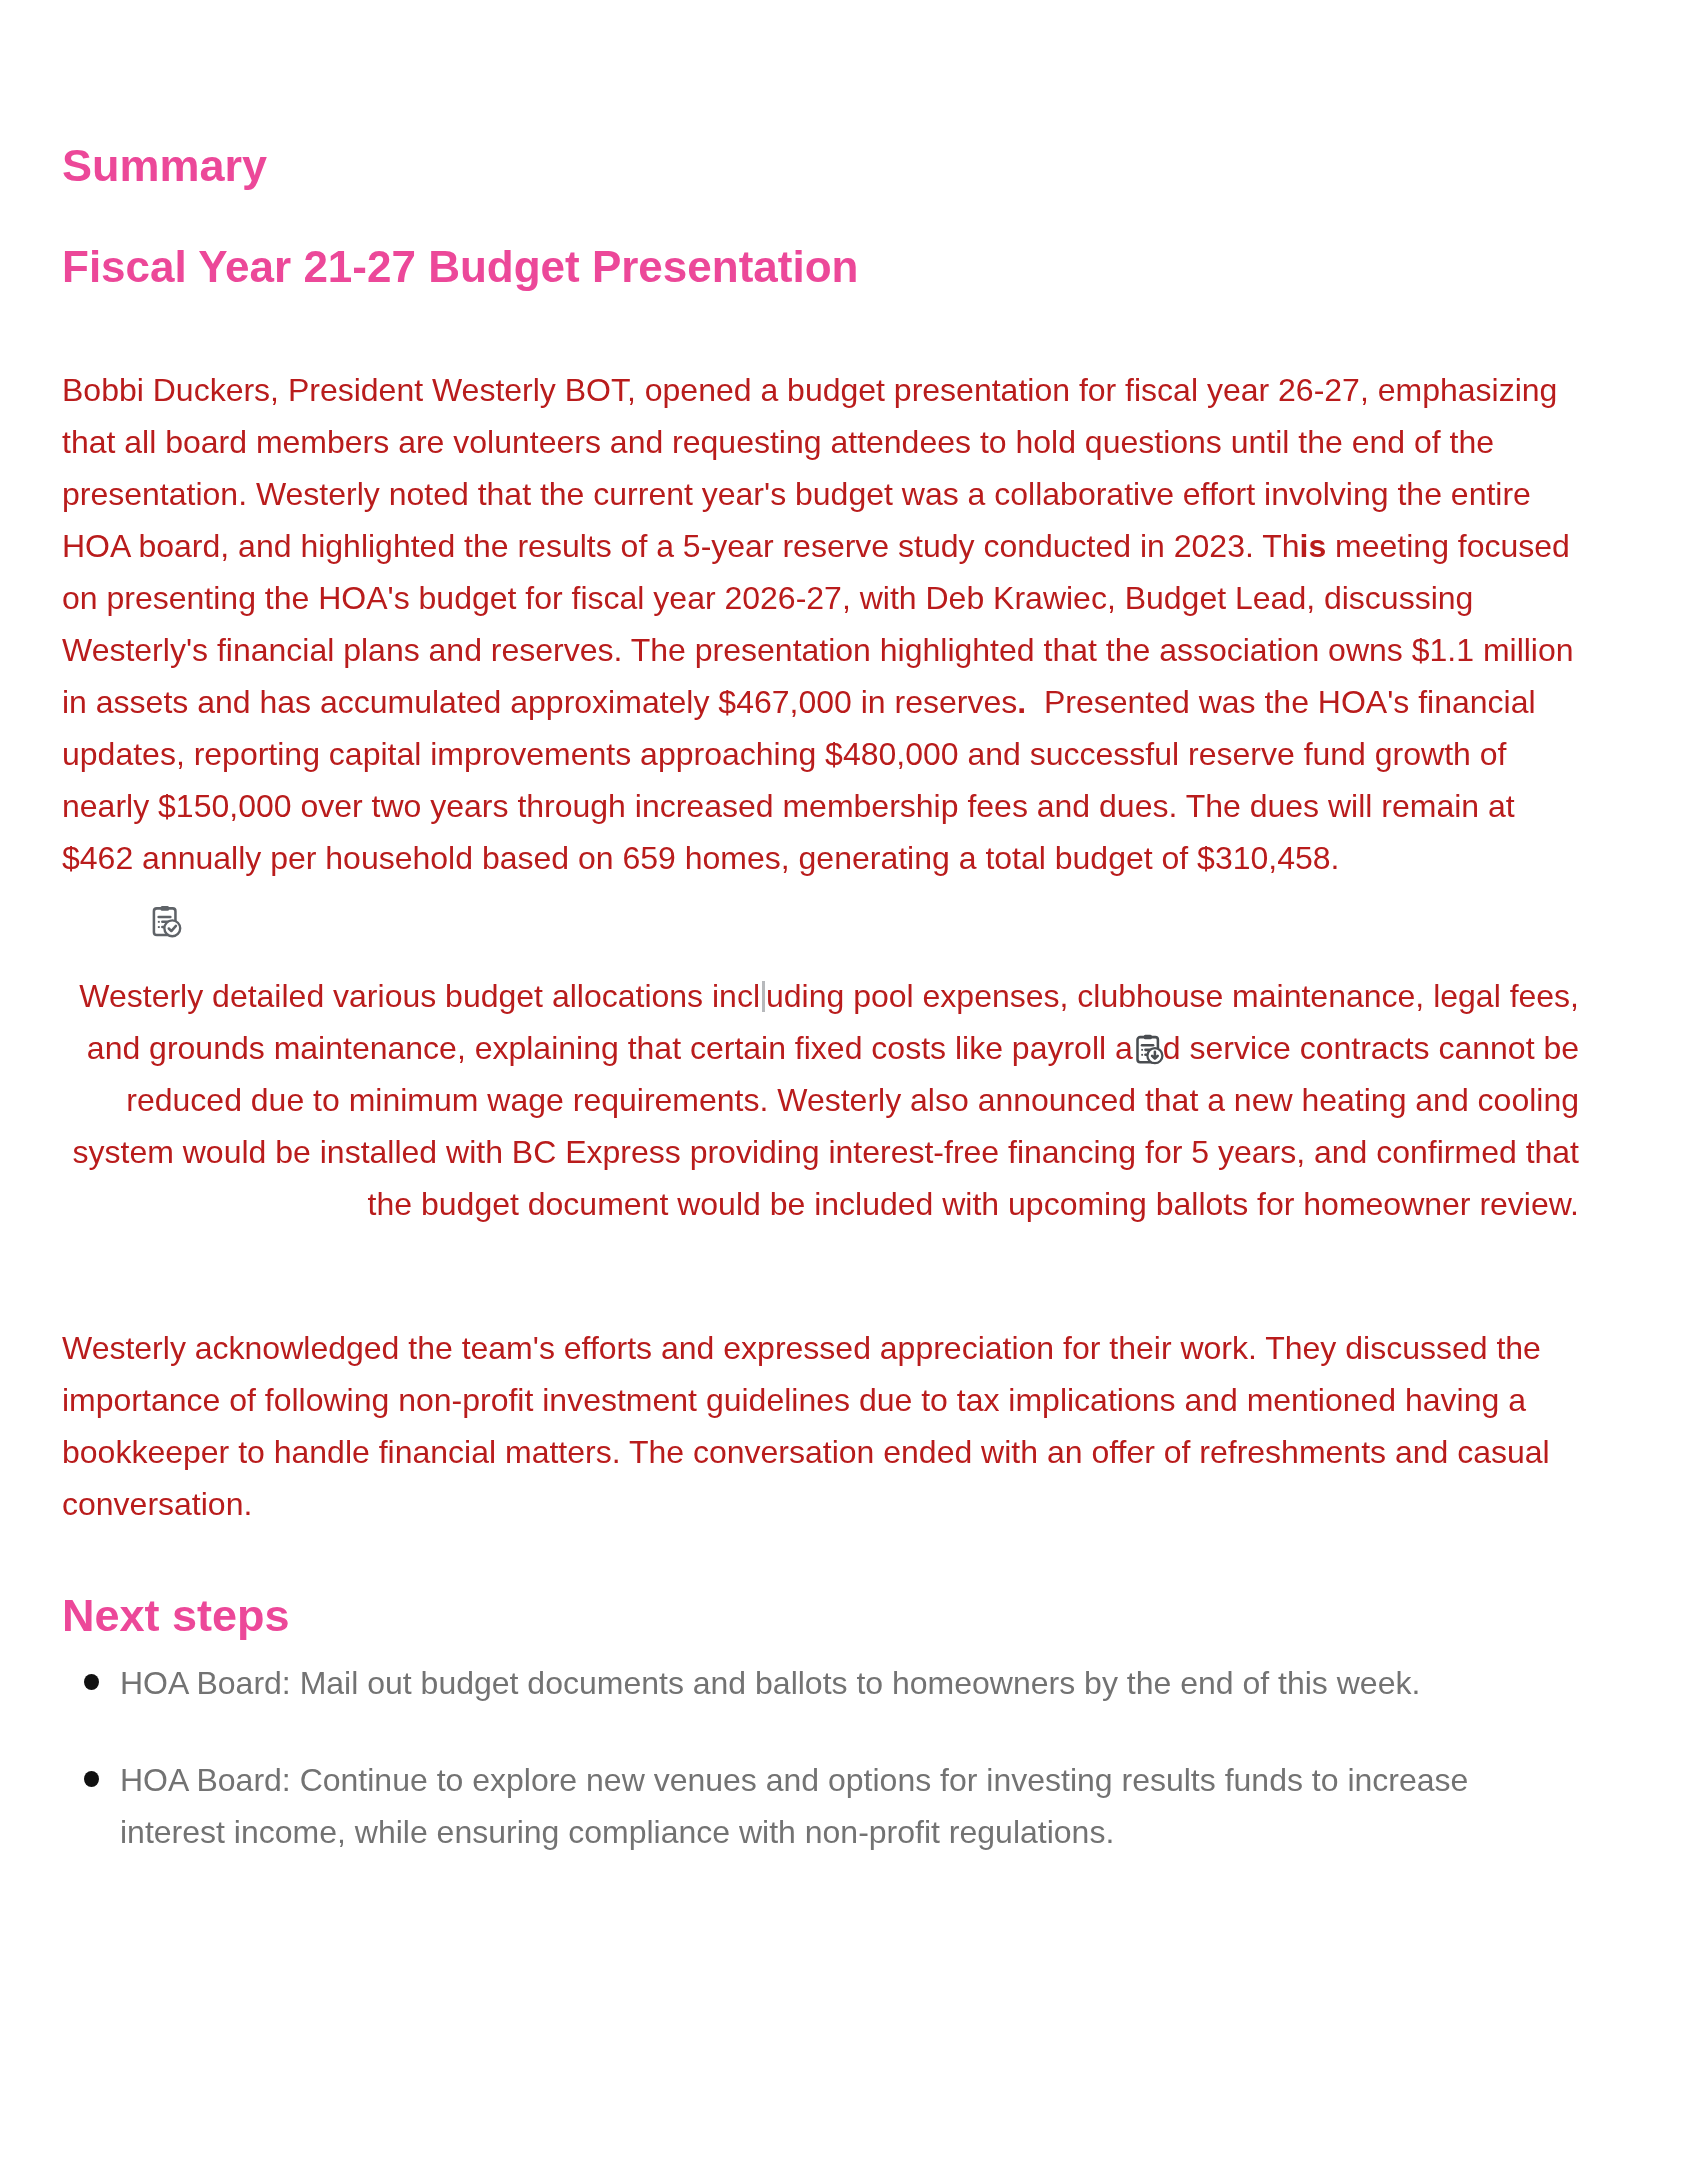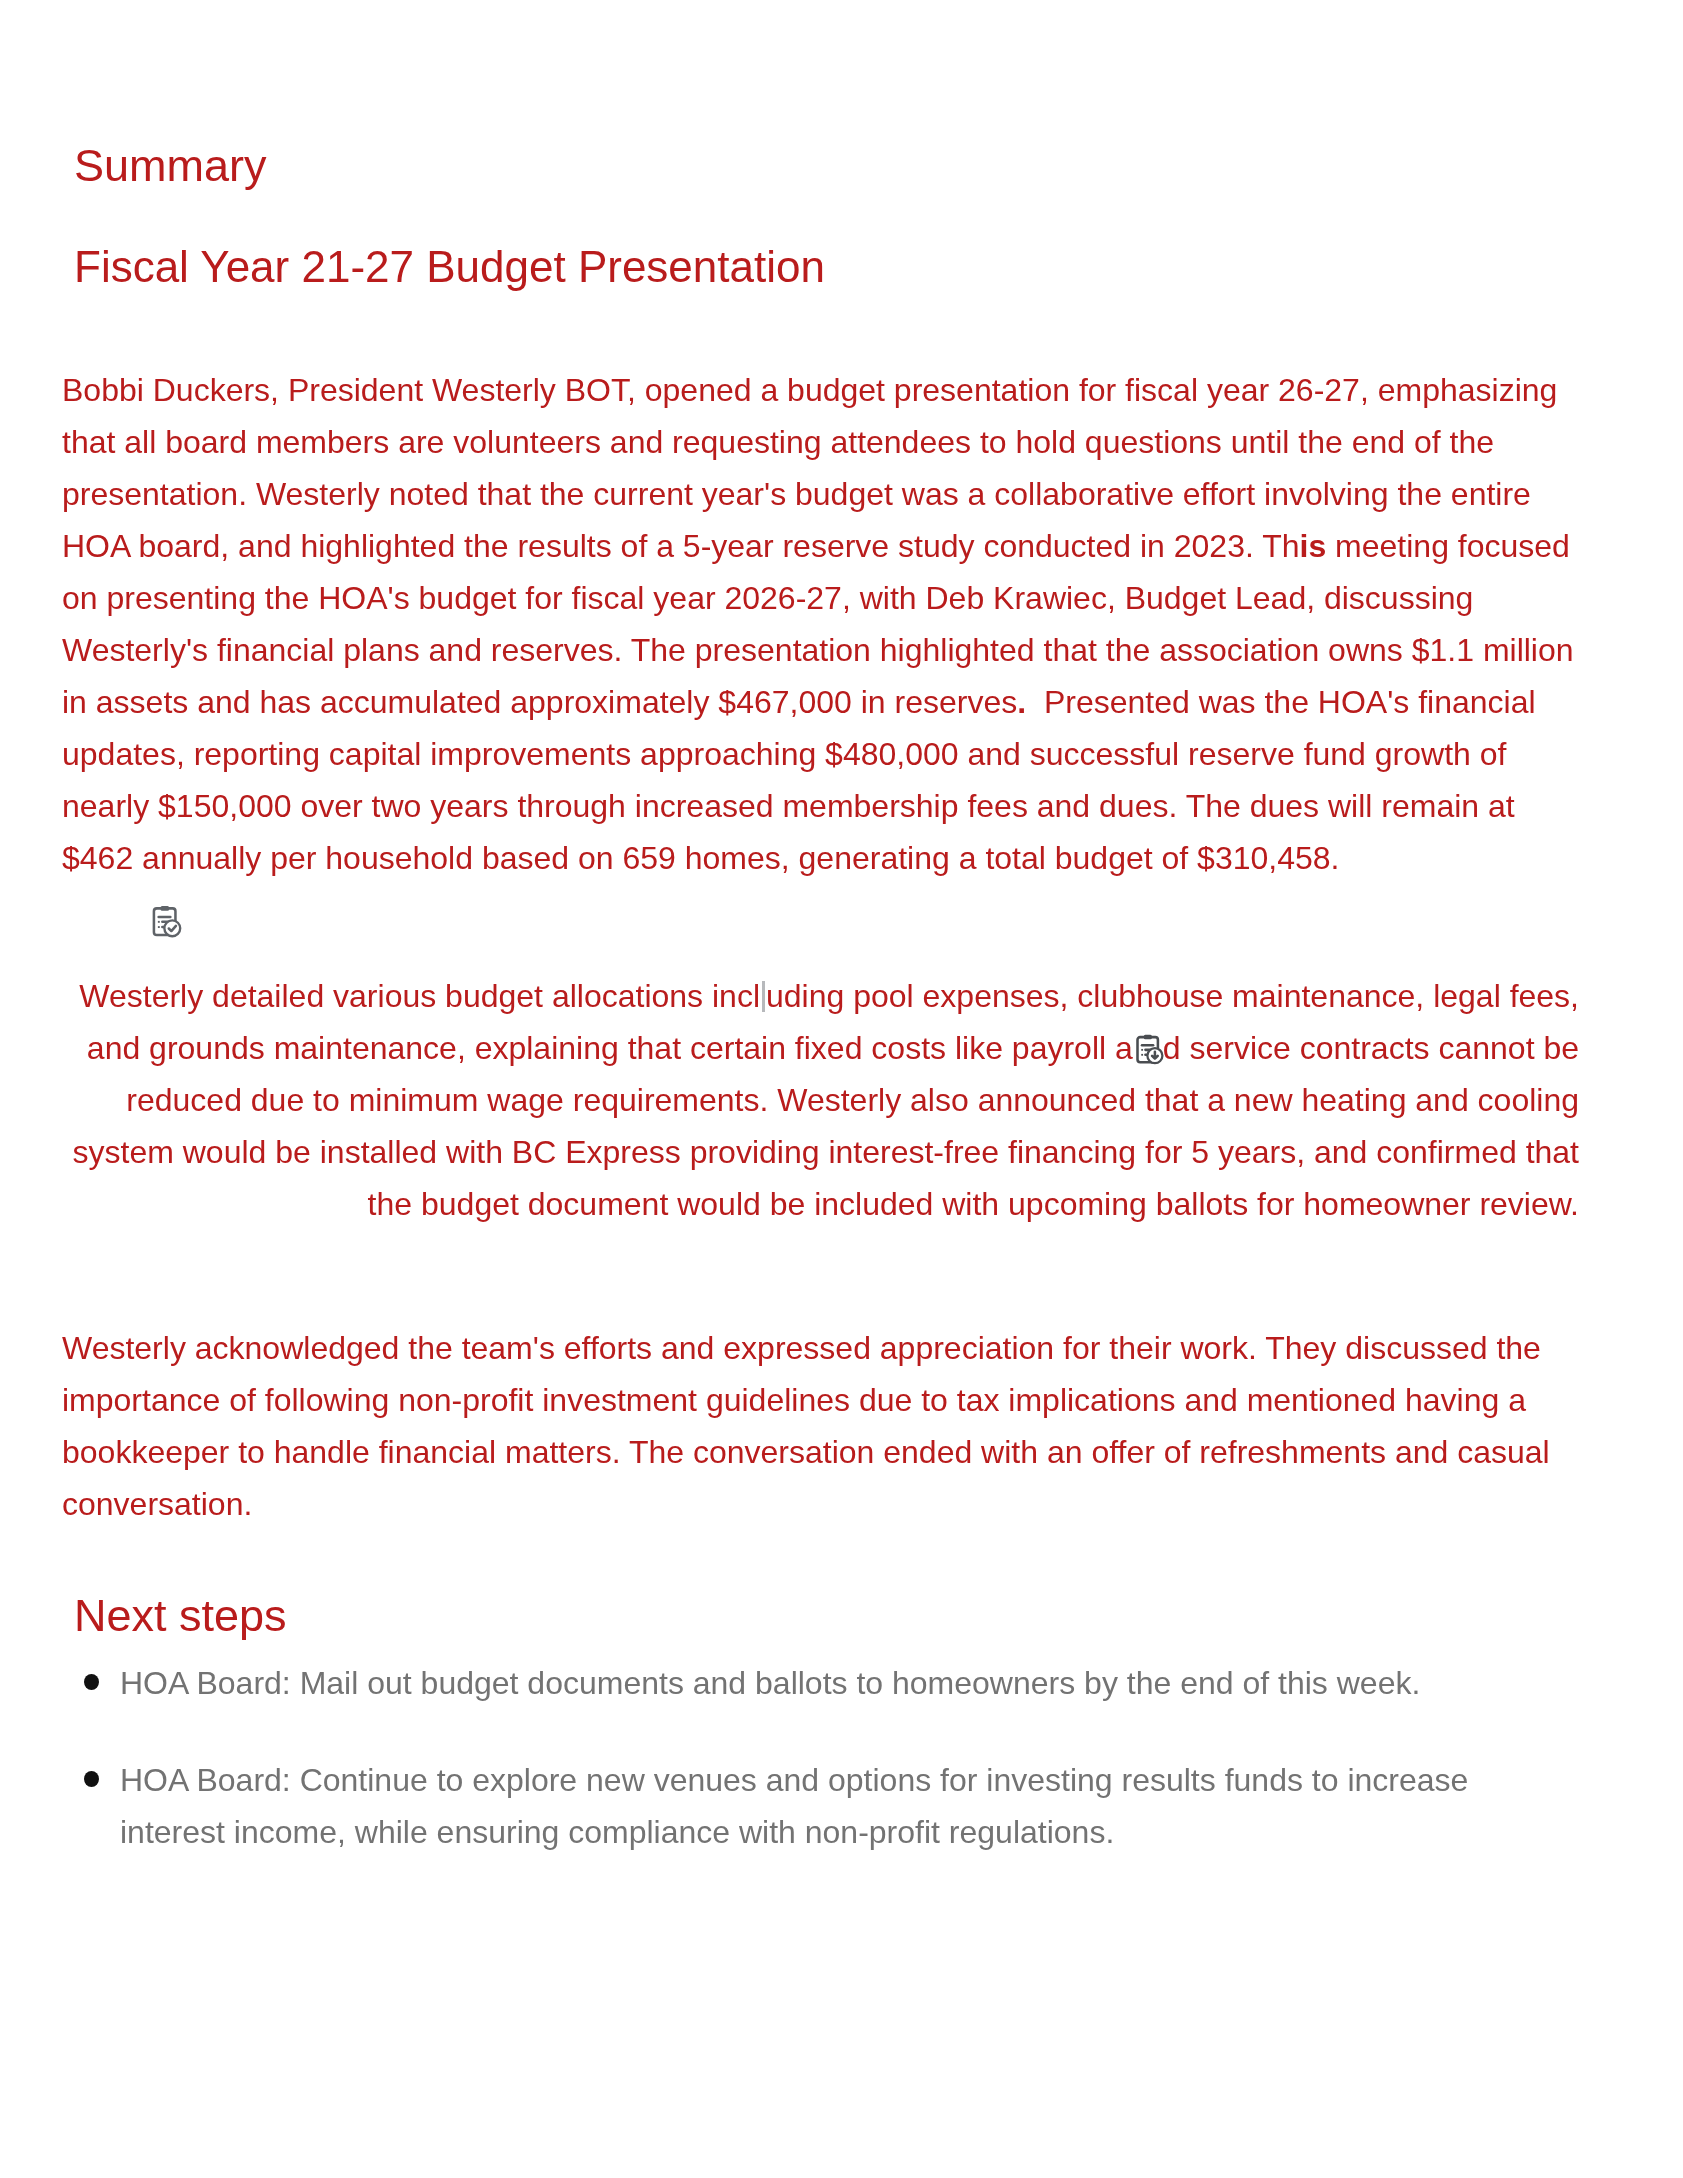--- a/index.html
+++ b/index.html
@@ -20,24 +20,24 @@
   .doc-title {
     font-size: 73px;
     font-weight: 700;
     color: #161616;
     line-height: 1.25;
     margin: 77px 0 0 0;
     letter-spacing: 0.5px;
   }
   .section-heading {
     font-size: 45px;
-    font-weight: 400;
-    color: #b91c1c;
+    font-weight: 700;
+    color: #ec4899;
     line-height: 1.28;
-    margin: 12px;
+    margin: 0;
   }
   .summary-heading { margin-top: 137px; }
   .fiscal-subheading { margin-top: 44px; font-size: 44px; }
   .next-heading { margin-top: 57px; }
   .body-text {
     font-size: 32px;
     line-height: 52px;
     margin: 0;
     max-width: 1525px;
     white-space: pre-wrap;

